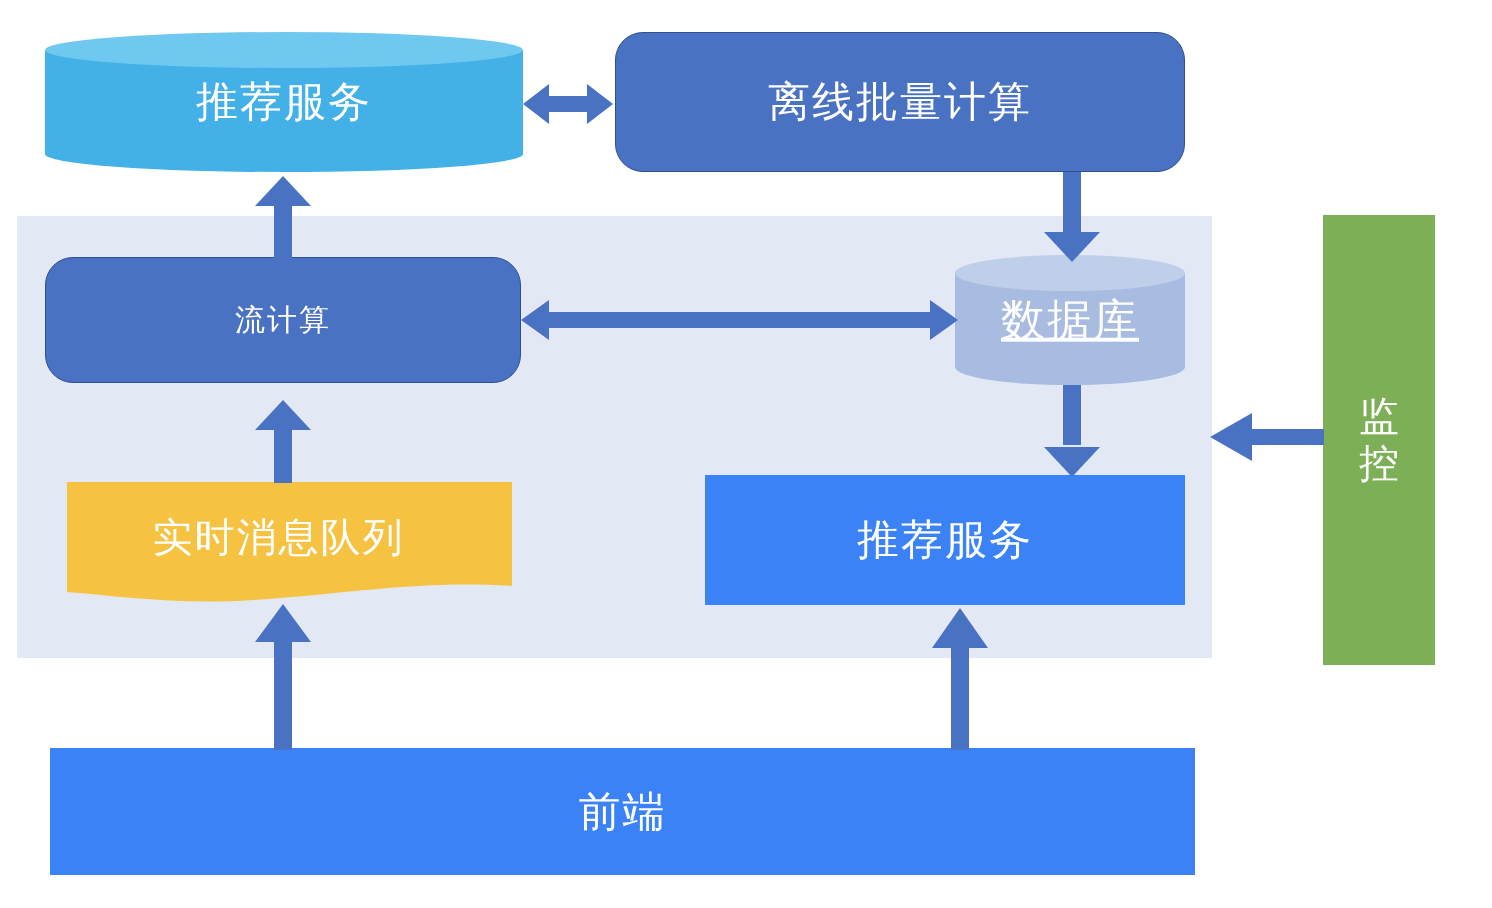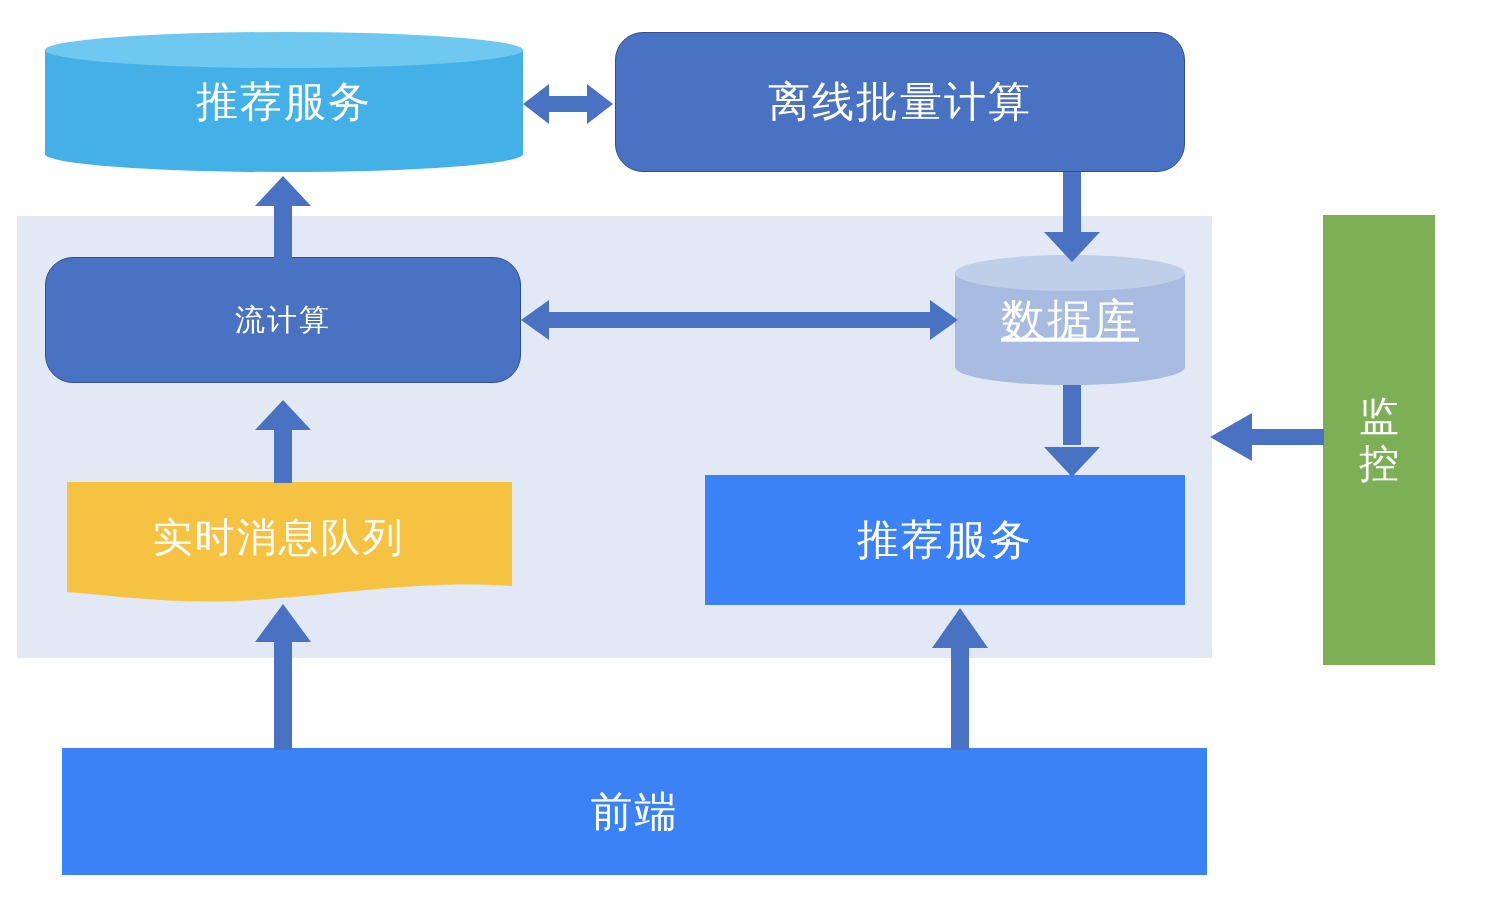--- a/index.html
+++ b/index.html
@@ -164,21 +164,21 @@
     <div class="node-label" style="font-size:42px;">推荐服务</div>
   </div>
 
   <div class="rect rect-green" style="left:1323px; top:215px; width:112px; height:450px;">
     <div class="vtext">
       <span>监</span>
       <span>控</span>
     </div>
   </div>
 
-  <div class="rect rect-orange" style="left:62px; top:748px; width:1145px; height:127px;">
+  <div class="rect rect-orange" style="left:50px; top:748px; width:1145px; height:127px;">
     <div class="node-label" style="font-size:42px;">前端</div>
   </div>
 
   <svg id="arrows" viewBox="0 0 1492 908">
 
     <g>
       <rect class="arr" x="541" y="96" width="54" height="16"></rect>
       <polygon class="arr" points="523,104 549,84 549,124"></polygon>
       <polygon class="arr" points="613,104 587,84 587,124"></polygon>
     </g>

